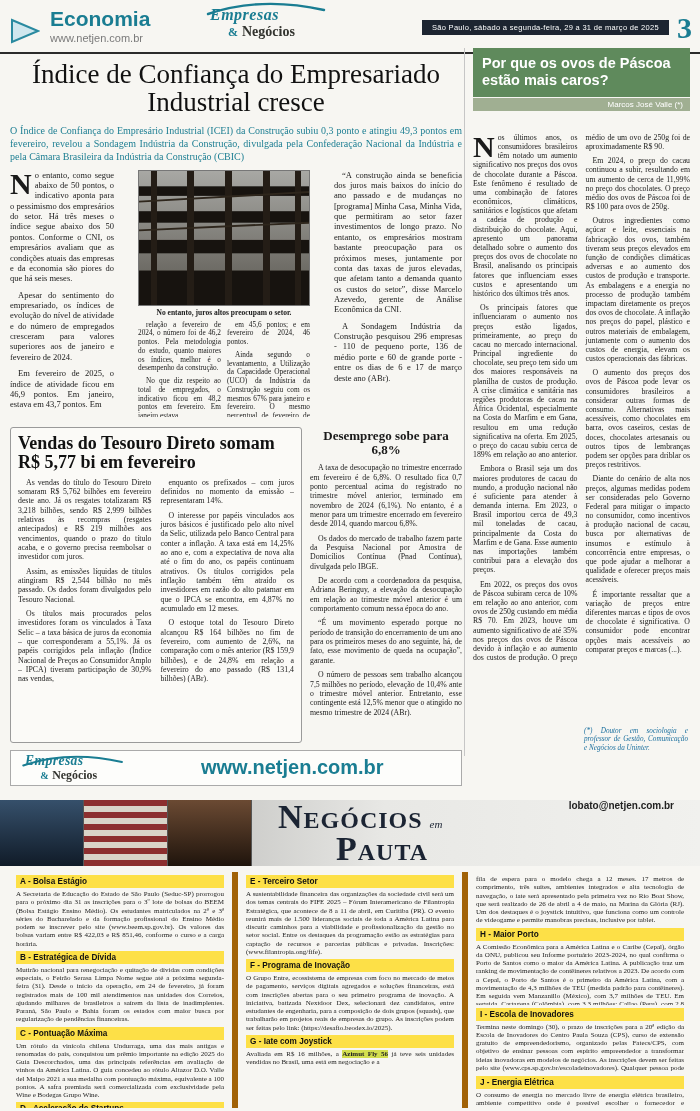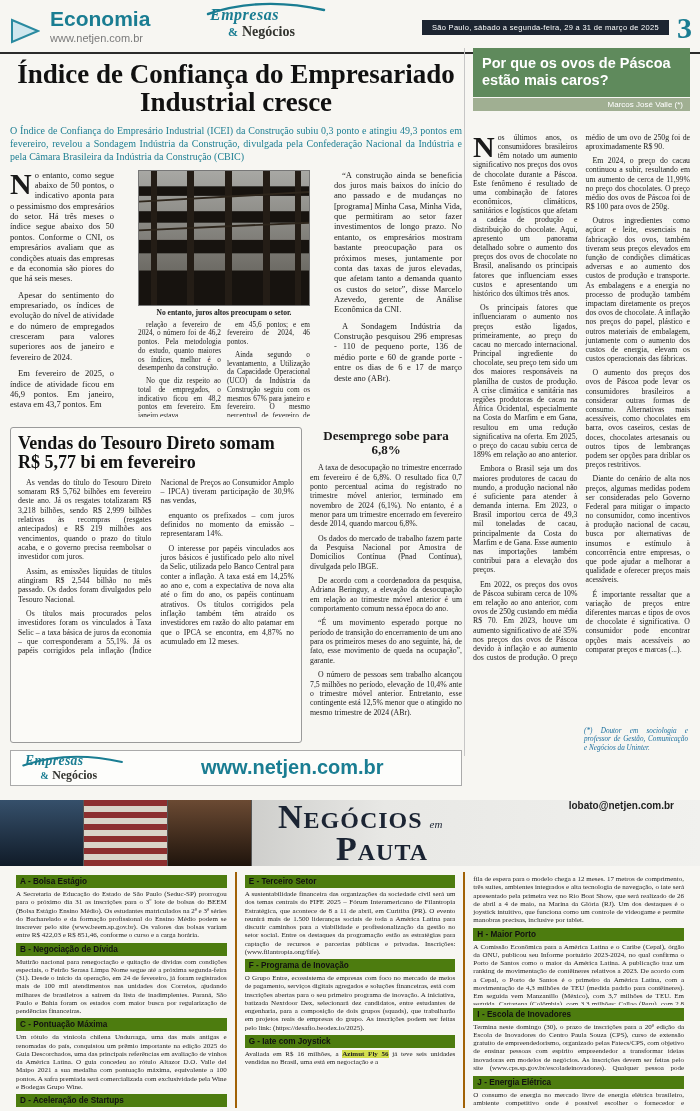--- a/index.html
+++ b/index.html
@@ -21,21 +21,21 @@
   .brand .w1 { font-style:italic; font-weight:bold; font-size:16px; color:#1a7d92; letter-spacing:.5px; }
   .brand .row2 { margin-left:18px; margin-top:-2px; }
   .brand .amp { color:#1a7d92; font-weight:bold; font-size:12px; }
   .brand .w2 { font-weight:bold; font-size:14px; color:#33342f; }
   .h-right { margin-left:auto; display:flex; align-items:flex-start; padding:14px 8px 0 0; }
   .datebar { background:#1d2531; color:#fff; font-family:"Liberation Sans", sans-serif;
     font-size:7.5px; letter-spacing:.3px; padding:3px 10px; white-space:nowrap; margin-top:6px; }
   .pagenum { font-weight:bold; font-size:30px; color:#1a7d92; line-height:.9; margin-left:8px; }
   
   .main-left { position:absolute; left:10px; top:60px; width:452px; }
-  .headline { font-size:27px; font-weight:bold; line-height:1.05; text-align:center; color:#111; margin-bottom:7px; }
+  .headline { font-size:27px; font-weight:normal; line-height:1.05; text-align:center; color:#111; margin-bottom:7px; }
   .lead { font-size:10px; line-height:1.3; text-align:justify; color:#1e7f93; margin-bottom:7px; }
   .article-body { display:flex; gap:24px; height:252px; overflow:hidden; }
   .article-body p { font-size:8.5px; line-height:1.22; text-align:justify; margin-bottom:6px; text-indent:8px; }
   .col1 { width:104px; flex:none; }
   .dropcap::first-letter { float:left; font-size:30px; line-height:.85; font-weight:bold; padding:1px 3px 0 0; text-indent:0; }
   p.dropcap { text-indent:0; }
   .mid { width:172px; flex:none; }
   .photo { width:172px; height:136px; border:1px solid #777; overflow:hidden; }
   .photo svg { display:block; width:100%; height:100%; }
   .caption { font-size:7.5px; font-weight:bold; text-align:center; margin:2px 0 4px; }
@@ -80,22 +80,22 @@
   .pt-line1 { font-weight:bold; font-size:24px; text-transform:uppercase; letter-spacing:1px; }
   .pt-line1::first-letter { font-size:34px; }
   .pt-em { font-style:italic; text-transform:none; font-size:11px; font-weight:normal; letter-spacing:0; }
   .pt-line2 { font-weight:bold; font-size:24px; text-transform:uppercase; letter-spacing:1px; margin-left:58px; margin-top:-2px; }
   .pt-line2::first-letter { font-size:34px; }
   .pauta-email { margin-left:auto; margin-right:26px; font-family:"Liberation Sans", sans-serif;
     font-size:10px; font-weight:bold; color:#222; }
   
   .bottom { position:absolute; left:8px; top:872px; width:684px; height:236px; display:flex; overflow:hidden; }
   .bcol { flex:1; padding:0 8px; }
-  .bcol + .bcol { border-left:2px solid #a16207; }
-  .item-h { background:#4d7c0f; font-family:"Liberation Sans", sans-serif; font-weight:bold;
+  .bcol + .bcol { border-left:6px solid #a16207; }
+  .item-h { background:#fde047; font-family:"Liberation Sans", sans-serif; font-weight:bold;
     font-size:8.2px; color:#111; padding:2px 4px; margin:3px 0 2px; }
   .item-t { font-size:7px; line-height:1.18; text-align:justify; color:#222; overflow:hidden; }
   .hl { background:#d3df4e; font-weight:bold; }
   .c50 { max-height:50px; } .c58 { max-height:58px; } .c62 { max-height:62px; } .c80 { max-height:80px; }
 </style>
 </head>
 <body>
 
 <div class="page">
 
@@ -184,20 +184,21 @@
 
     <div class="lower">
       <div class="tesouro">
         <h2>Vendas do Tesouro Direto somam R$ 5,77 bi em fevereiro</h2>
         <div class="t-cols">
           <p>As vendas do título do Tesouro Direto somaram R$ 5,762 bilhões em fevereiro deste ano. Já os resgates totalizaram R$ 3,218 bilhões, sendo R$ 2,999 bilhões relativas às recompras (resgates antecipados) e R$ 219 milhões aos vencimentos, quando o prazo do título acaba, e o governo precisa reembolsar o investidor com juros.</p>
           <p>Assim, as emissões líquidas de títulos atingiram R$ 2,544 bilhão no mês passado. Os dados foram divulgados pelo Tesouro Nacional.</p>
           <p>Os títulos mais procurados pelos investidores foram os vinculados à Taxa Selic – a taxa básica de juros da economia – que corresponderam a 55,1%. Já os papéis corrigidos pela inflação (Índice Nacional de Preços ao Consumidor Amplo – IPCA) tiveram participação de 30,9% nas vendas,</p>
           <p>enquanto os prefixados – com juros definidos no momento da emissão – representaram 14%.</p>
           <p>O interesse por papéis vinculados aos juros básicos é justificado pelo alto nível da Selic, utilizada pelo Banco Central para conter a inflação. A taxa está em 14,25% ao ano e, com a expectativa de nova alta até o fim do ano, os papéis continuam atrativos. Os títulos corrigidos pela inflação também têm atraído os investidores em razão do alto patamar em que o IPCA se encontra, em 4,87% no acumulado em 12 meses.</p>
+          <p>O estoque total do Tesouro Direto alcançou R$ 164 bilhões no fim de fevereiro, com aumento de 2,6%, na comparação com o mês anterior (R$ 159,9 bilhões), e de 24,8% em relação a fevereiro do ano passado (R$ 131,4 bilhões) (ABr).</p>
         </div>
       </div>
       <div class="desemprego">
         <h3>Desemprego sobe para 6,8%</h3>
         <p>A taxa de desocupação no trimestre encerrado em fevereiro é de 6,8%. O resultado fica 0,7 ponto percentual acima do registrado no trimestre móvel anterior, terminado em novembro de 2024 (6,1%). No entanto, é a menor para um trimestre encerrado em fevereiro desde 2014, quando marcou 6,8%.</p>
         <p>Os dados do mercado de trabalho fazem parte da Pesquisa Nacional por Amostra de Domicílios Contínua (Pnad Contínua), divulgada pelo IBGE.</p>
         <p>De acordo com a coordenadora da pesquisa, Adriana Beringuy, a elevação da desocupação em relação ao trimestre móvel anterior é um comportamento comum nessa época do ano.</p>
         <p>“É um movimento esperado porque no período de transição do encerramento de um ano para os primeiros meses do ano seguinte, há, de fato, esse movimento de queda na ocupação”, garante.</p>
         <p>O número de pessoas sem trabalho alcançou 7,5 milhões no período, elevação de 10,4% ante o trimestre móvel anterior. Entretanto, esse contingente está 12,5% menor que o atingido no mesmo trimestre de 2024 (ABr).</p>
       </div>
@@ -248,21 +249,21 @@
       </div>
       <div class="pt-line2">Pauta</div>
     </div>
     <div class="pauta-email">lobato@netjen.com.br</div>
   </div>
 
   <div class="bottom">
     <div class="bcol">
       <div class="item-h">A - Bolsa Estágio</div>
       <div class="item-t c58">A Secretaria de Educação do Estado de São Paulo (Seduc-SP) prorrogou para o próximo dia 31 as inscrições para o 3º lote de bolsas do BEEM (Bolsa Estágio Ensino Médio). Os estudantes matriculados na 2ª e 3ª séries do Bacharelado e da formação profissional do Ensino Médio podem se inscrever pelo site (www.beem.sp.gov.br). Os valores das bolsas variam entre R$ 422,03 e R$ 851,46, conforme o curso e a carga horária.</div>
-      <div class="item-h">B - Negociação de Dívida</div>
+      <div class="item-h">B - Estratégica de Dívida</div>
       <div class="item-t c58">Mutirão nacional para renegociação e quitação de dívidas com condições especiais, o Feirão Serasa Limpa Nome segue até a próxima segunda-feira (31). Desde o início da operação, em 24 de fevereiro, já foram registrados mais de 100 mil atendimentos nas unidades dos Correios, ajudando milhares de brasileiros a saírem da lista de inadimplentes. Paraná, São Paulo e Bahia foram os estados com maior busca por regularização de pendências financeiras.</div>
       <div class="item-h">C - Pontuação Máxima</div>
       <div class="item-t c58">Um rótulo da vinícola chilena Undurraga, uma das mais antigas e renomadas do país, conquistou um prêmio importante na edição 2025 do Guia Descorchados, uma das principais referências em avaliação de vinhos da América Latina. O guia concedeu ao rótulo Altazor D.O. Valle del Maipo 2021 a sua medalha com pontuação máxima, equivalente a 100 pontos. A safra premiada será comercializada com exclusividade pela Wine e Bodegas Grupo Wine.</div>
       <div class="item-h">D - Aceleração de Startups</div>
 
     </div>
     <div class="bcol">
       <div class="item-h">E - Terceiro Setor</div>
       <div class="item-t c80">A sustentabilidade financeira das organizações da sociedade civil será um dos temas centrais do FIFE 2025 – Fórum Interamericano de Filantropia Estratégica, que acontece de 8 a 11 de abril, em Curitiba (PR). O evento reunirá mais de 1.500 lideranças sociais de toda a América Latina para discutir caminhos para a viabilidade e profissionalização da gestão no setor social. Entre os destaques da programação estão as estratégias para captação de recursos e parcerias públicas e privadas. Inscrições: (www.filantropia.ong/fife).</div>
       <div class="item-h">F - Programa de Inovação</div>

